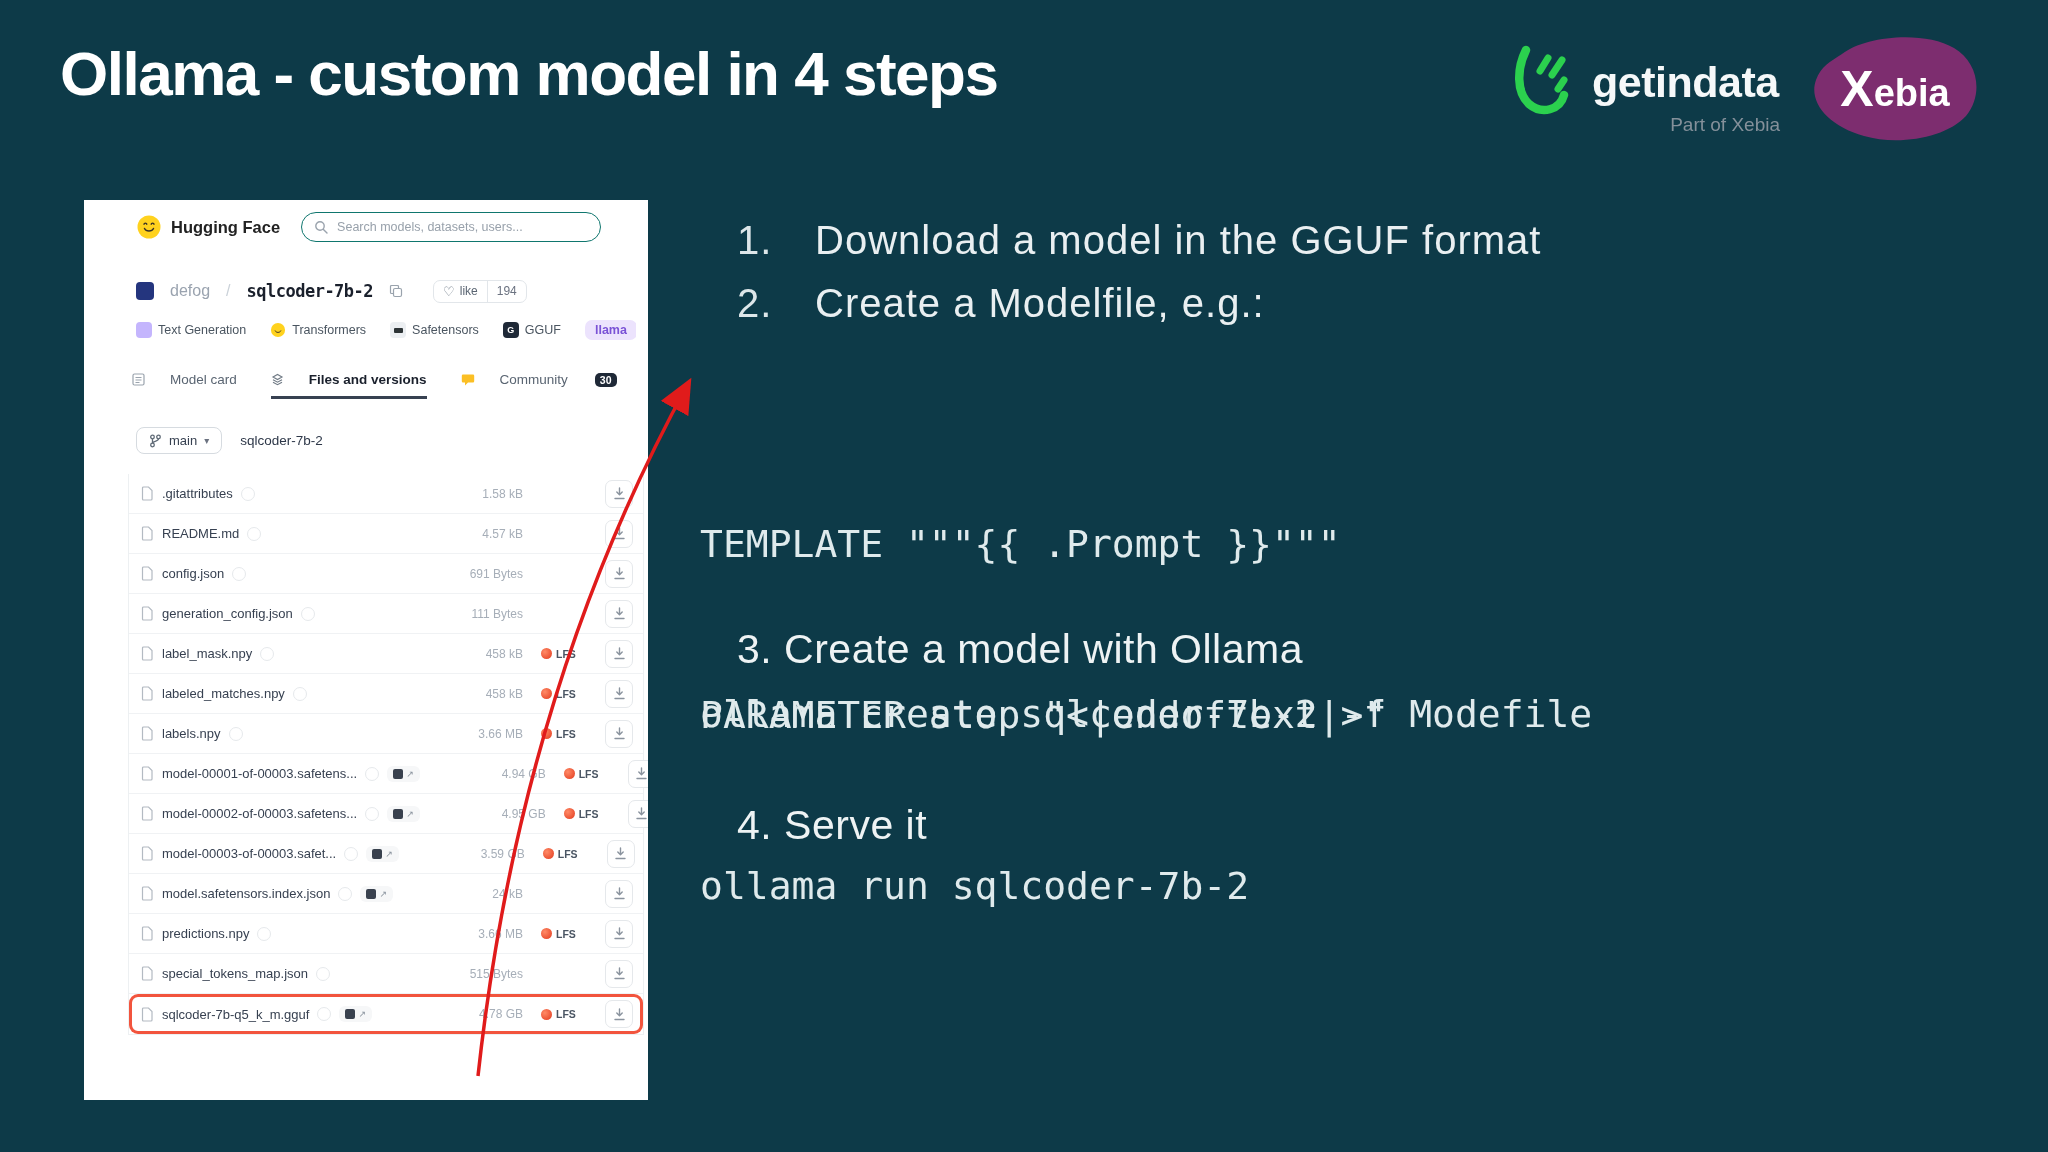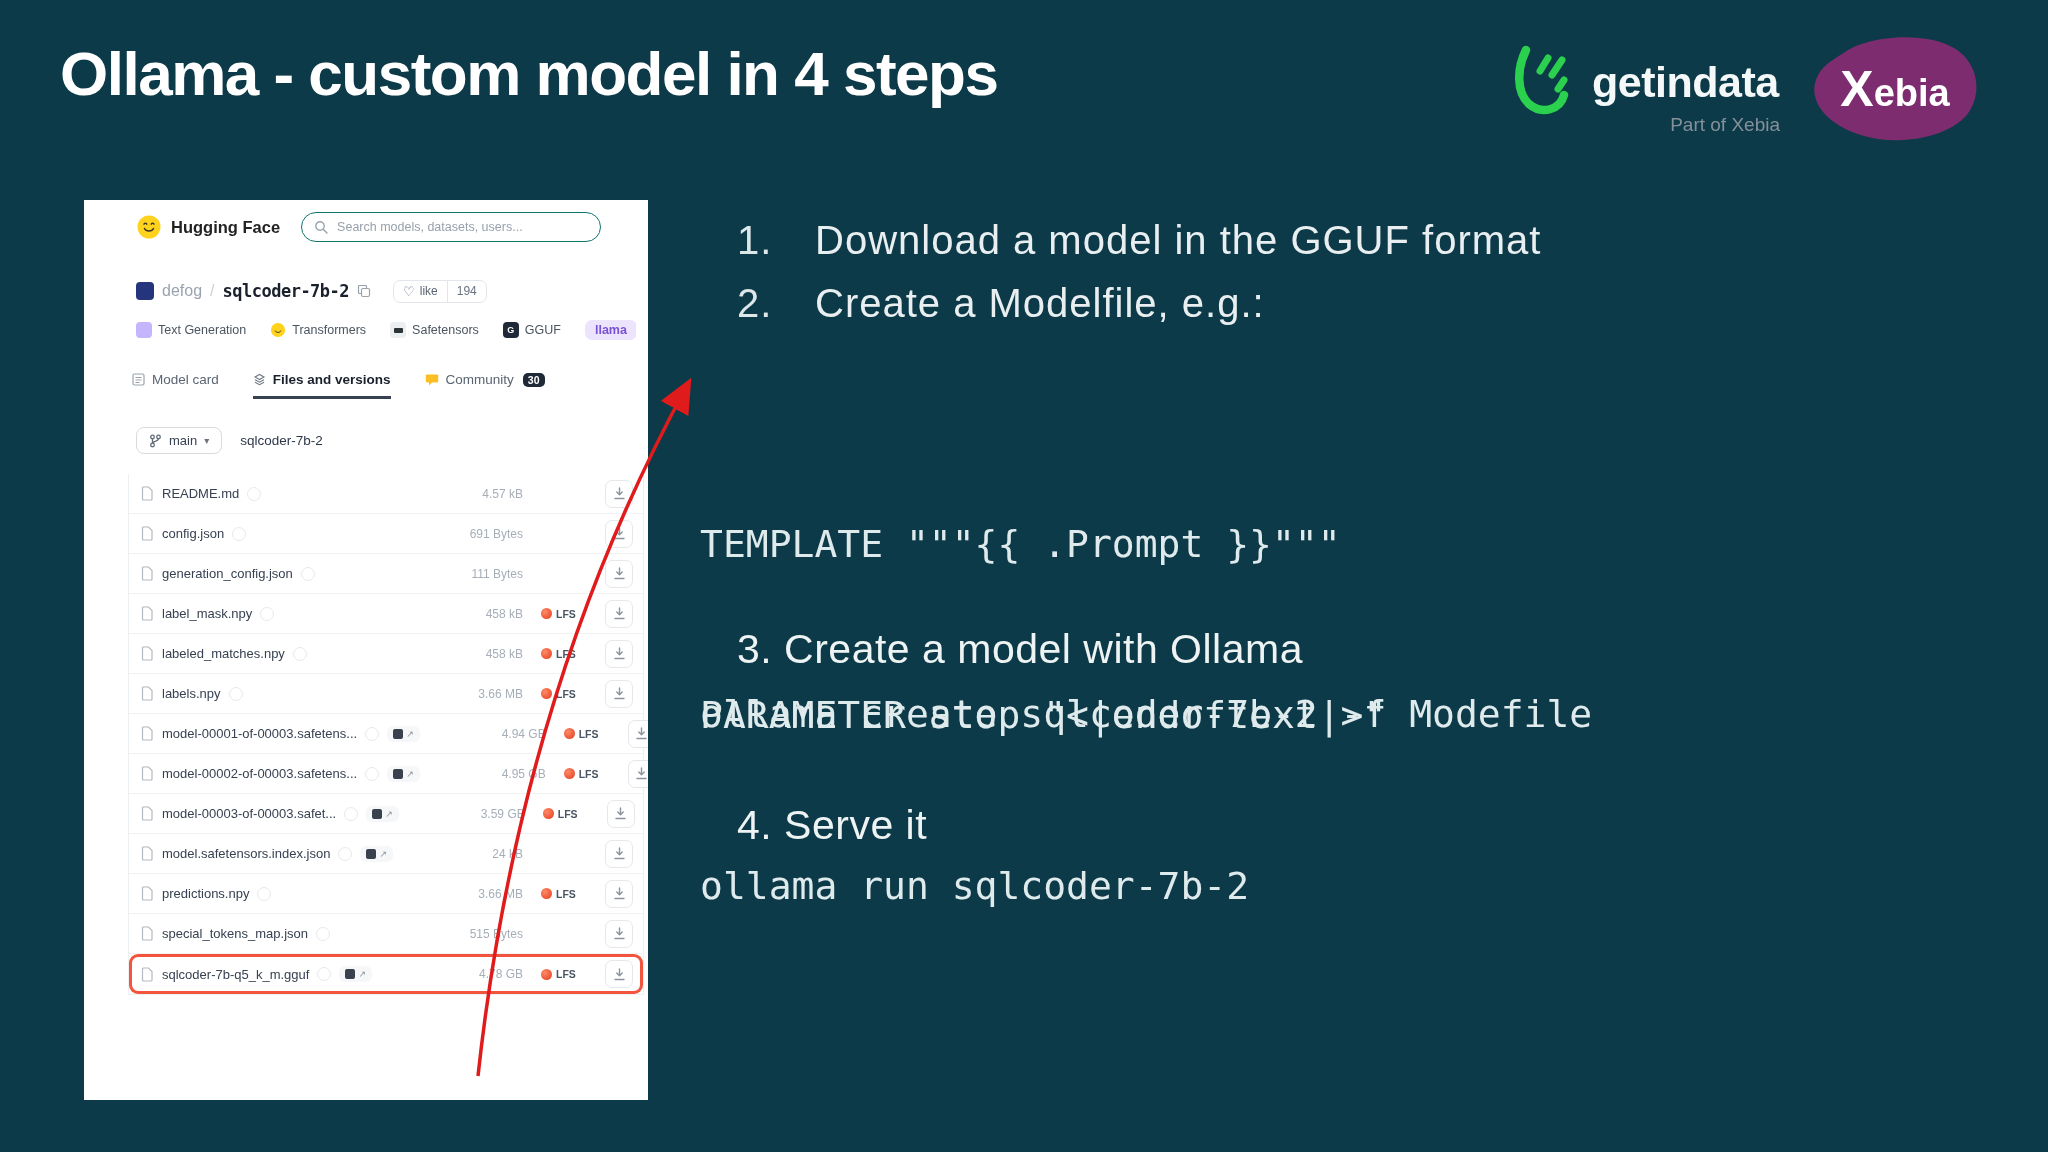--- a/index.html
+++ b/index.html
@@ -41,39 +41,39 @@
   .hf-search{
     display:flex;align-items:center;gap:7px;margin-left:12px;
     width:300px;height:30px;border:1px solid #0f766e;border-radius:16px;
     padding:0 12px;box-sizing:border-box;background:#fff;
   }
   .hf-search input{
     border:none;outline:none;flex:1;font-size:12.5px;color:#6b7280;
     font-family:"Liberation Sans",sans-serif;background:transparent;
   }
   .hf-search input::placeholder{color:#98a1ab;}
-  .model-row{display:flex;align-items:center;gap:8px;margin:36px 0 0 52px;height:26px;}
+  .model-row{display:flex;align-items:center;gap:16px;margin:36px 0 0 52px;height:26px;}
   .org-icon{width:18px;height:18px;border-radius:4px;background:#24357e;flex:none;}
   .org-name{font-size:16px;color:#9aa3af;}
   .slash{font-size:16px;color:#cbd2d9;}
   .model-name{font-family:"DejaVu Sans Mono",monospace;font-weight:bold;font-size:17px;color:#1a202c;letter-spacing:-0.5px;}
   .like-widget{display:flex;margin-left:14px;border:1px solid #e2e6ea;border-radius:7px;font-size:12px;color:#5a6572;overflow:hidden;}
   .like-left{display:flex;align-items:center;gap:5px;padding:3px 9px;}
   .like-right{padding:3px 9px;border-left:1px solid #e2e6ea;color:#6b7280;}
   .heart{color:#7a8591;font-size:13px;}
   .tags-row{display:flex;align-items:center;gap:24px;margin:14px 0 0 52px;width:500px;overflow:hidden;height:24px;}
   .tag{display:flex;align-items:center;gap:6px;font-size:12.5px;color:#4a5560;flex:none;white-space:nowrap;}
   .ticon{width:16px;height:16px;border-radius:4px;flex:none;}
   .ticon-tg{background:#c4b5fd;}
   .ticon-st{background:#eceff2;display:flex;align-items:center;justify-content:center;}
   .ticon-st i{display:block;width:9px;height:5px;background:#2d3436;border-radius:1px;}
   .ticon-gguf{background:#1f2937;color:#fff;font-size:9px;font-weight:bold;display:flex;align-items:center;justify-content:center;}
   .tag--pill{background:#ece3fd;color:#7a52d6;padding:3px 10px;border-radius:7px;font-weight:bold;}
   .tabs-row{display:flex;align-items:flex-end;gap:34px;margin:30px 0 0 48px;font-size:13.5px;color:#5a6572;}
-  .tab{display:flex;align-items:center;gap:7px;padding-bottom:9px;border-bottom:3px solid transparent;text-align:center;}
+  .tab{display:flex;align-items:center;gap:25px;padding-bottom:9px;border-bottom:3px solid transparent;text-align:center;}
   .tab--active{color:#1a202c;font-weight:bold;border-bottom-color:#374151;}
   .tab-badge{background:#1f2937;color:#fff;font-size:10.5px;font-weight:bold;border-radius:5px;padding:1px 5px;margin-left:2px;}
   .branch-row{display:flex;align-items:center;gap:18px;margin:26px 0 0 52px;height:31px;}
   .branch-btn{display:flex;align-items:center;gap:7px;border:1px solid #d6dbe0;border-radius:8px;padding:5px 12px;font-size:13px;color:#374151;background:#fff;}
   .caret{font-size:10px;color:#6b7280;}
   .breadcrumb{font-size:13.5px;color:#2d3748;}
   .files-box{margin:18px 0 0 44px;width:516px;box-sizing:border-box;}
   .commit-bar{
     display:flex;align-items:center;gap:9px;height:38px;padding:0 12px;box-sizing:border-box;
     background:#f8fafb;border:1px solid #e9ecef;border-radius:10px 10px 0 0;
@@ -248,20 +248,37 @@
   </div>
 
   <div class="files-box">
     <div class="file-rows">
         <div class="frow">
           <span class="ficon">
             <svg width="13" height="15" viewBox="0 0 13 15">
               <path d="M2.5 1h5l3.5 3.5V13a1 1 0 0 1-1 1H2.5a1 1 0 0 1-1-1V2a1 1 0 0 1 1-1z" fill="none" stroke="#b3bac2" stroke-width="1.2"></path>
             </svg>
           </span>
+          <span class="fname">.gitattributes</span>
+          <span class="fhist"></span>
+          <span class="fspacer"></span>
+          <span class="fsize">1.58 kB</span>
+          <span class="flfs-slot"></span>
+          <span class="dl-btn">
+            <svg width="13" height="13" viewBox="0 0 13 13">
+              <path d="M6.5 1v6.2M3.8 5l2.7 2.7L9.2 5M2 11.5h9" stroke="#8a939e" stroke-width="1.4" fill="none" stroke-linecap="round" stroke-linejoin="round"></path>
+            </svg>
+          </span>
+        </div>
+        <div class="frow">
+          <span class="ficon">
+            <svg width="13" height="15" viewBox="0 0 13 15">
+              <path d="M2.5 1h5l3.5 3.5V13a1 1 0 0 1-1 1H2.5a1 1 0 0 1-1-1V2a1 1 0 0 1 1-1z" fill="none" stroke="#b3bac2" stroke-width="1.2"></path>
+            </svg>
+          </span>
           <span class="fname">README.md</span>
           <span class="fhist"></span>
           <span class="fspacer"></span>
           <span class="fsize">4.57 kB</span>
           <span class="flfs-slot"></span>
           <span class="dl-btn">
             <svg width="13" height="13" viewBox="0 0 13 13">
               <path d="M6.5 1v6.2M3.8 5l2.7 2.7L9.2 5M2 11.5h9" stroke="#8a939e" stroke-width="1.4" fill="none" stroke-linecap="round" stroke-linejoin="round"></path>
             </svg>
           </span>

